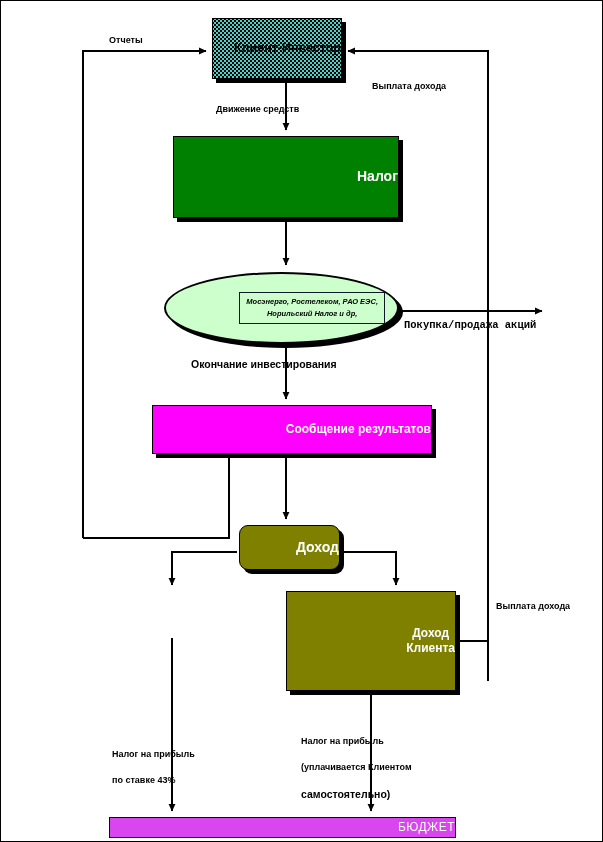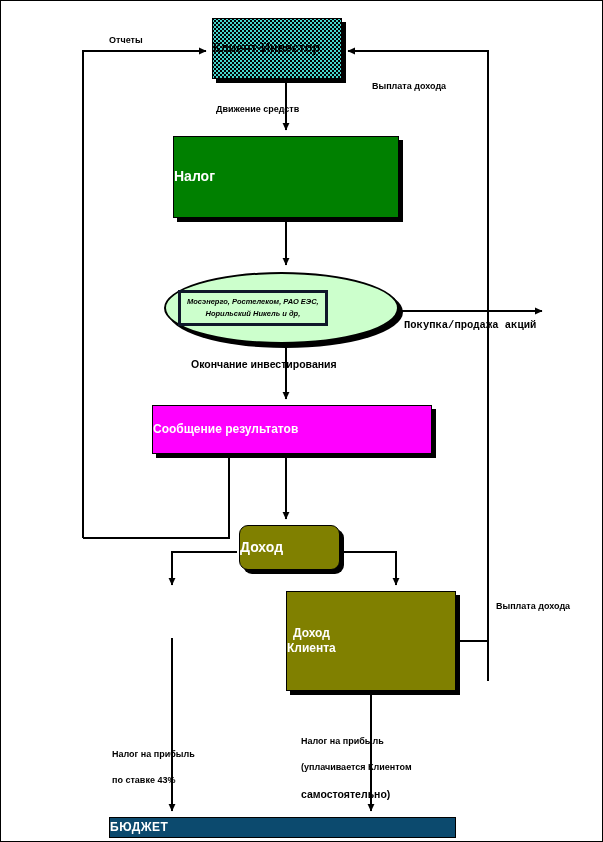--- a/index.html
+++ b/index.html
@@ -7,21 +7,21 @@
   #page{
     position:relative;
     width:603px;height:842px;
     background:#ffffff;
     border:1px solid #000000;
     box-sizing:border-box;
     overflow:hidden;
   }
   #svg-layer{position:absolute;left:0;top:0;width:603px;height:842px;}
 
-  .node{position:absolute;box-sizing:border-box;display:flex;align-items:center;justify-content:flex-start;text-align:center;}
+  .node{position:absolute;box-sizing:border-box;display:flex;align-items:center;justify-content:flex-end;text-align:center;}
   .node .lbl{display:block;line-height:1.25;}
 
   
   #n-client{
     left:211px;top:17px;width:130px;height:61px;
     border:1px solid #000;
     background-color:#46d5cd;
     background-image:
       radial-gradient(#000 0.9px, transparent 1px),
       radial-gradient(#000 0.9px, transparent 1px);
@@ -39,21 +39,21 @@
   }
   
   #n-securities{
     left:163px;top:271px;width:235px;height:72px;
     border:2px solid #000;border-radius:50%;
     background:#ccffcc;
     box-shadow:4px 4px 0 0 #000;
     color:#000;font-style:italic;font-weight:bold;font-size:7.5px;
     padding:0 12px;
   }
-  #n-securities .inner{border:3px solid #0f172a;padding:3px 6px;line-height:1.6;}
+  #n-securities .inner{border:1px solid #0f172a;padding:3px 6px;line-height:1.6;}
   
   #n-message{
     left:151px;top:404px;width:280px;height:49px;
     border:1px solid #000;background:#ff00ff;
     box-shadow:4px 4px 0 0 #000;
     color:#fff;font-weight:bold;font-size:12px;
   }
   
   #n-income{
     left:238px;top:524px;width:101px;height:45px;
@@ -71,22 +71,22 @@
   
   #n-client-income{
     left:285px;top:590px;width:170px;height:100px;
     border:1px solid #000;background:#808000;
     box-shadow:4px 4px 0 0 #000;
     color:#fff;font-weight:bold;font-size:12px;
   }
   
   #n-budget{
     left:108px;top:816px;width:347px;height:21px;
-    background:#0c4a6e;border:1px solid #000;
-    color:#fff;font-weight:bold;font-size:12px;letter-spacing:.5px;
+    background:#d946ef;border:1px solid #000;
+    color:#fff;font-weight:normal;font-size:12px;letter-spacing:.5px;
   }
 
   
   .edge-label{
     position:absolute;color:#000;font-weight:bold;font-size:9px;
     line-height:1.45;white-space:pre;
   }
   .el-c{text-align:left;}
   .el-l{text-align:left;margin-top:45px;}
   .big{font-size:10.5px;}
@@ -136,21 +136,21 @@
     <span class="lbl">Клиент-Инвестор</span>
   </div>
 
   <div class="node" id="n-bank">
     <span class="lbl">Налог</span>
   </div>
 
   <div class="node" id="n-securities">
     <span class="inner">
       <span>Мосэнерго, Ростелеком, РАО ЕЭС,</span><br>
-      <span>Норильский Никель и др,</span>
+      <span>Норильский Налог и др,</span>
     </span>
   </div>
 
   <div class="node" id="n-message">
     <span class="lbl">Сообщение результатов</span>
   </div>
 
   <div class="node" id="n-income">
     <span class="lbl">Доход</span>
   </div>

